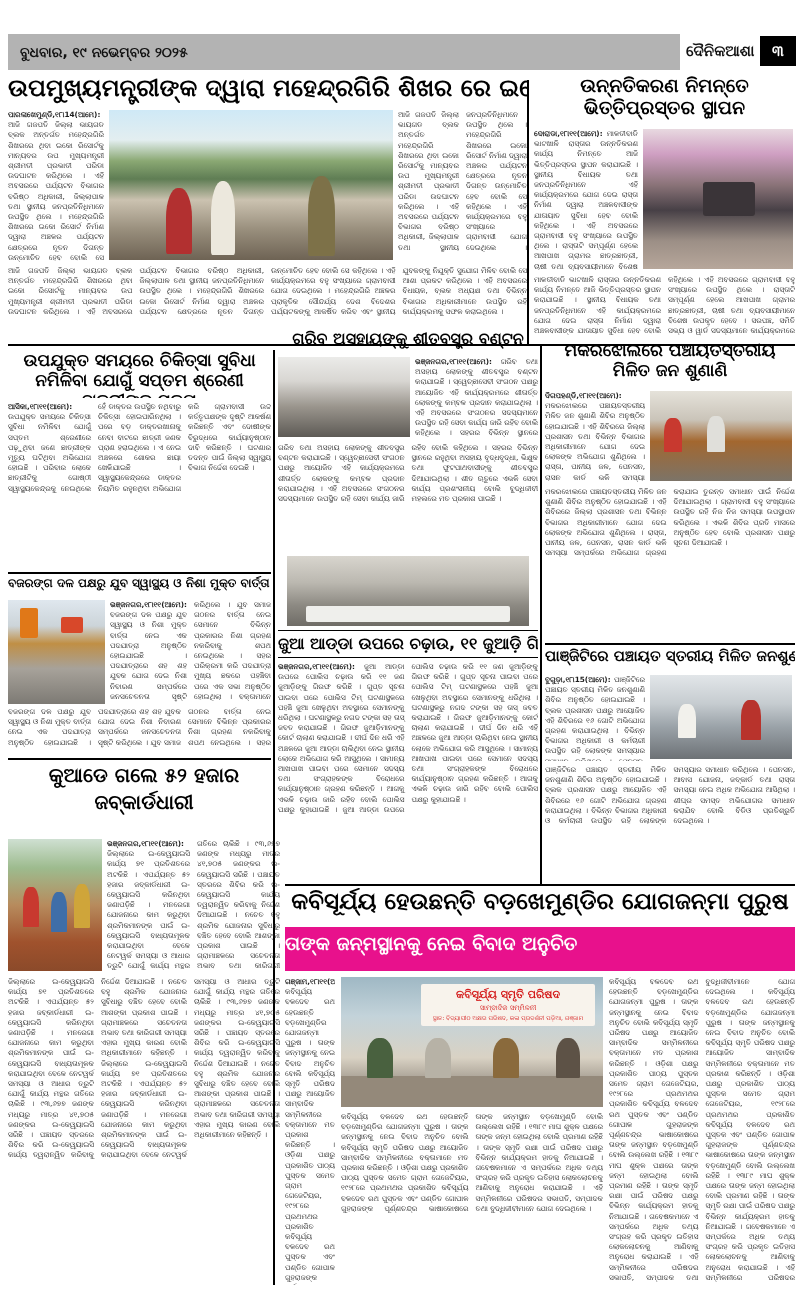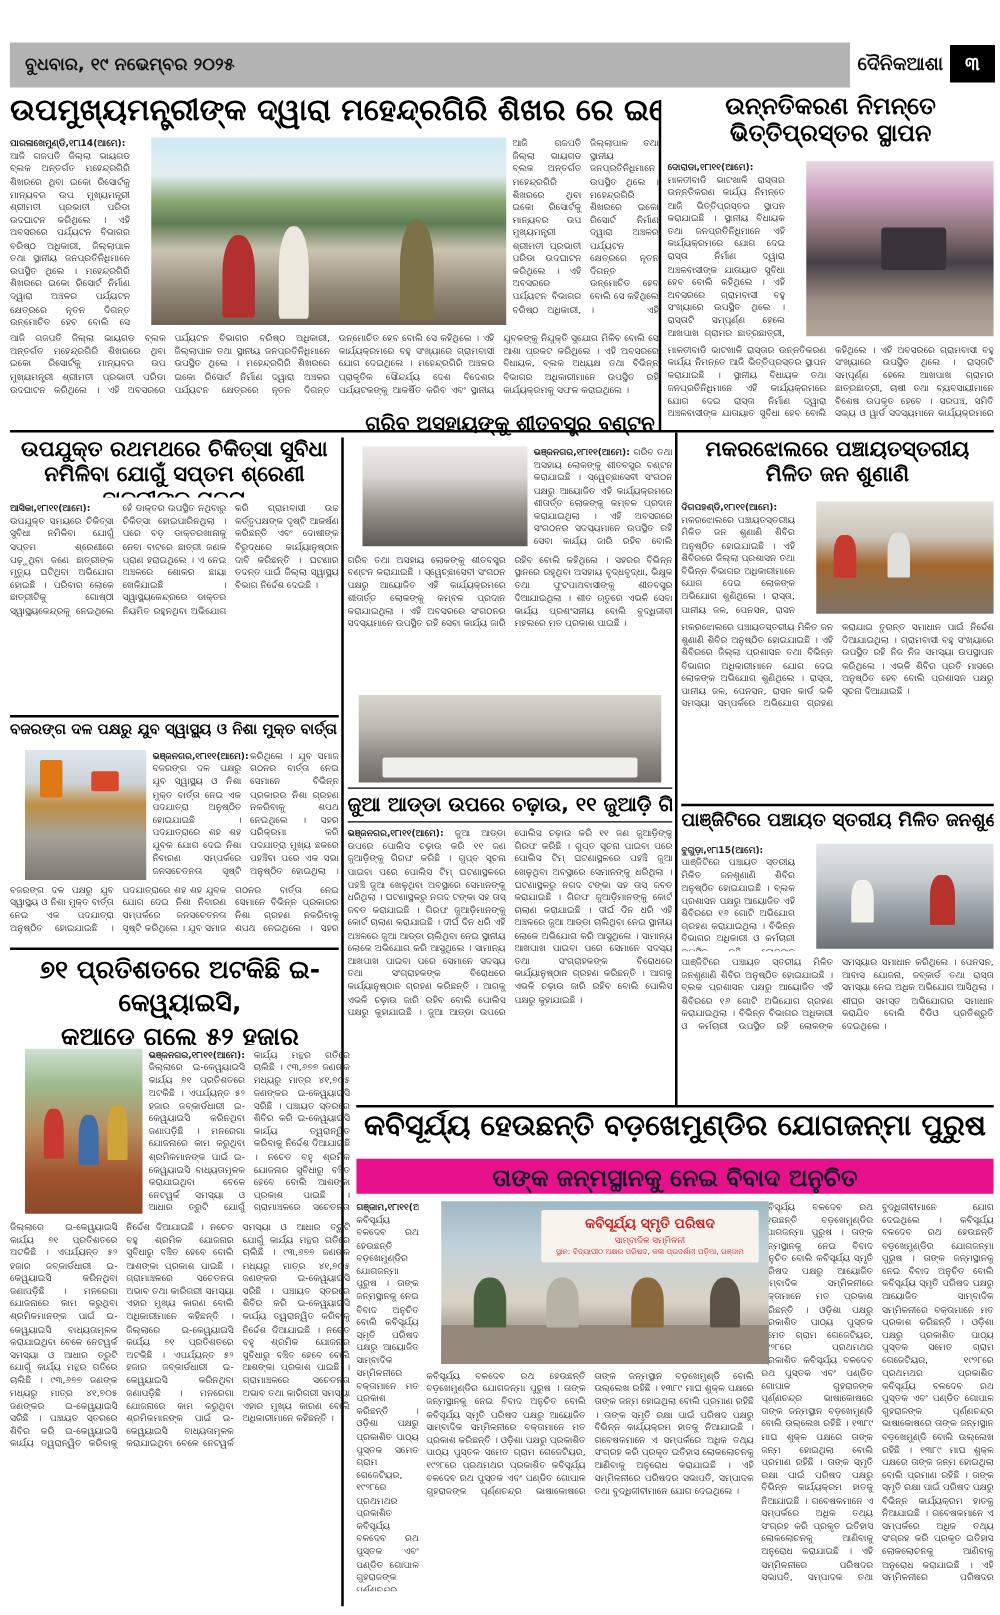--- a/index.html
+++ b/index.html
@@ -16,21 +16,21 @@
 
   
   .rule{position:absolute;background:#000;}
 
   
   .art{position:absolute;box-sizing:border-box;overflow:hidden;}
   .hl{font-weight:bold;color:#000;text-align:center;line-height:1.18;overflow:hidden;}
   .txt{font-size:7.3px;line-height:1.4;text-align:justify;color:#1c1c1c;overflow:hidden;}
   .txt p{margin:0;}
   .dl{font-weight:bold;}
-  .photo{position:relative;overflow:hidden;background:#cfcfcf;flex:none;margin-left:12px;}
+  .photo{position:relative;overflow:hidden;background:#cfcfcf;flex:none;}
   .cols2{column-count:2;column-gap:7px;}
   .cols3{column-count:3;column-gap:7px;}
   .cols4{column-count:4;column-gap:7px;}
 
   
   #artA{left:8px;top:74px;width:519px;height:270px;}
   #artA .hl{font-size:24px;white-space:nowrap;height:34px;}
   #artA .content{display:flex;gap:5px;height:152px;margin-top:2px;}
   #artA .colL{width:96px;height:152px;}
   #artA .photo{width:284px;height:150px;}
@@ -89,21 +89,21 @@
   #artD .colR{flex:1;height:82px;}
   #artD .mid{margin-top:4px;height:108px;}
   #artD .photo2{margin:5px auto 0;width:242px;height:70px;}
   #artD .hl2{font-size:16px;height:26px;margin-top:4px;white-space:nowrap;border-bottom:1px solid #000;border-top:1px solid #000;line-height:26px;}
   #artD .bottom{margin-top:4px;height:196px;}
   .ph-winter{background:linear-gradient(180deg,#ebebe9 0%,#d8d6d2 30%,#9a958d 62%,#5d5a55 100%);}
   .ph-gamble{background:linear-gradient(180deg,#d8d5ce 0%,#bbb8b0 38%,#8d8a83 70%,#6f6c66 100%);}
   .ph-gamble .f1{left:8%;bottom:6%;width:84%;height:22%;background:#efefec;border-radius:2px;}
 
   
-  #artE{left:545px;top:350px;width:250px;height:290px;}
+  #artE{left:545px;top:340px;width:250px;height:290px;}
   #artE .hl{font-size:17px;height:48px;}
   #artE .content{display:flex;gap:5px;height:92px;margin-top:3px;}
   #artE .colL{width:100px;height:92px;}
   #artE .photo{width:142px;height:90px;}
   #artE .bottom{margin-top:4px;height:138px;}
   .ph-makar{background:linear-gradient(180deg,#e5e2da 0%,#cac4b9 32%,#a3672f 56%,#7c7468 100%);}
   .ph-makar .f1{left:10%;top:30%;width:18px;height:34px;background:#c8392f;border-radius:40% 40% 4% 4%;}
   .ph-makar .f2{left:40%;top:28%;width:18px;height:36px;background:#e0dfda;border-radius:40% 40% 4% 4%;}
 
   
@@ -113,22 +113,22 @@
   #artF .colL{width:100px;height:86px;}
   #artF .photo{width:142px;height:84px;}
   #artF .bottom{margin-top:4px;height:112px;}
   .ph-panjiti{background:linear-gradient(180deg,#e2e6e9 0%,#c6ccd0 34%,#9aa2a8 62%,#6d7276 100%);}
   .ph-panjiti .f1{left:64%;top:30%;width:20px;height:40px;background:#b8332c;border-radius:40% 40% 4% 4%;}
   .ph-panjiti .f2{left:20%;top:34%;width:18px;height:34px;background:#f2f1ec;border-radius:40% 40% 4% 4%;}
 
   
   #artH{left:285px;top:888px;width:510px;height:397px;}
   #artH .hl{font-size:23px;height:34px;white-space:nowrap;}
-  #artH .banner{margin:5px 0 6px;height:28px;line-height:32px;background:#e8118c;color:#0f172a;
-                font-size:19px;font-weight:bold;text-align:center;overflow:hidden;white-space:nowrap;}
+  #artH .banner{margin:5px 0 6px;height:44px;line-height:32px;background:#e8118c;color:#ffffff;
+                font-size:19px;font-weight:bold;text-align:left;overflow:hidden;white-space:nowrap;}
   #artH .content{display:flex;gap:6px;height:312px;}
   #artH .colNarrow{width:50px;height:312px;}
   #artH .center{width:262px;display:flex;flex-direction:column;gap:5px;}
   #artH .photo{width:262px;height:130px;}
   #artH .underPhoto{flex:1;overflow:hidden;}
   #artH .colRight{flex:1;height:312px;}
   .ph-kabi{background:linear-gradient(180deg,#9fb8c4 0%,#c3d3da 30%,#d9d2c4 62%,#6b6258 100%);}
   .ph-kabi .table{position:absolute;left:0;right:0;bottom:0;height:24%;background:#94897a;}
   .ph-kabi .p1{left:10%;bottom:22%;width:26px;height:40px;background:#49613f;border-radius:45% 45% 4% 4%;position:absolute;}
   .ph-kabi .p2{left:32%;bottom:22%;width:26px;height:40px;background:#b7b2a6;border-radius:45% 45% 4% 4%;position:absolute;}
@@ -194,21 +194,21 @@
         <div class="fig f1"></div>
       </div>
     </div>
     <div class="txt bottom cols2">
       <p><span>ମାଳତୀବାଡି ଭାଟଖାଳି ରାସ୍ତାର ଉନ୍ନତିକରଣ କାର୍ଯ୍ୟ ନିମନ୍ତେ ଆଜି ଭିତ୍ତିପ୍ରସ୍ତର ସ୍ଥାପନ କରାଯାଇଛି । ସ୍ଥାନୀୟ ବିଧାୟକ ତଥା ଜନପ୍ରତିନିଧିମାନେ ଏହି କାର୍ଯ୍ୟକ୍ରମରେ ଯୋଗ ଦେଇ ରାସ୍ତା ନିର୍ମାଣ ଦ୍ୱାରା ଅଞ୍ଚଳବାସୀଙ୍କ ଯାତାୟାତ ସୁବିଧା ହେବ ବୋଲି କହିଥିଲେ । ଏହି ଅବସରରେ ଗ୍ରାମବାସୀ ବହୁ ସଂଖ୍ୟାରେ ଉପସ୍ଥିତ ଥିଲେ । ରାସ୍ତାଟି ସମ୍ପୂର୍ଣ୍ଣ ହେଲେ ଆଖପାଖ ଗ୍ରାମର ଛାତ୍ରଛାତ୍ରୀ, ଚାଷୀ ତଥା ବ୍ୟବସାୟୀମାନେ ବିଶେଷ ଉପକୃତ ହେବେ । ସରପଞ୍ଚ, ସମିତି ସଭ୍ୟ ଓ ୱାର୍ଡ ସଦସ୍ୟମାନେ କାର୍ଯ୍ୟକ୍ରମରେ ଉପସ୍ଥିତ ରହି ଶୀଘ୍ର କାମ ଆରମ୍ଭ କରିବାକୁ ଦାବି କରିଥିଲେ ।</span></p>
     </div>
   </div>
 
   <div class="art" id="artC">
     <div class="hl">
-      <div>ଉପଯୁକ୍ତ ରଥମଥରେ ଚିକିତ୍ସା ସୁବିଧା</div>
+      <div>ଉପଯୁକ୍ତ ସମୟରେ ଚିକିତ୍ସା ସୁବିଧା</div>
       <div>ନମିଳିବା ଯୋଗୁଁ ସପ୍ତମ ଶ୍ରେଣୀ ଛାତ୍ରୀଙ୍କ ମୃତ୍ୟୁ</div>
     </div>
     <div class="txt bodyblock cols3">
       <p><span class="dl">ଆସିକା,୧୮ା୧୧(ଆମେ):</span>
       <span>ଉପଯୁକ୍ତ ସମୟରେ ଚିକିତ୍ସା ସୁବିଧା ନମିଳିବା ଯୋଗୁଁ ସପ୍ତମ ଶ୍ରେଣୀରେ ପଢ଼ୁଥିବା ଜଣେ ଛାତ୍ରୀଙ୍କ ମୃତ୍ୟୁ ଘଟିଥିବା ଅଭିଯୋଗ ହୋଇଛି । ପରିବାର ଲୋକେ ଛାତ୍ରୀଟିକୁ ଗୋଷ୍ଠୀ ସ୍ୱାସ୍ଥ୍ୟକେନ୍ଦ୍ରକୁ ନେଇଥିଲେ ହେଁ ଡାକ୍ତର ଉପସ୍ଥିତ ନଥିବାରୁ ଚିକିତ୍ସା ହୋଇପାରିନଥିଲା । ପରେ ବଡ଼ ଡାକ୍ତରଖାନାକୁ ନେବା ବାଟରେ ଛାତ୍ରୀ ଜଣକ ପ୍ରାଣ ହରାଇଥିଲେ । ଏ ନେଇ ଅଞ୍ଚଳରେ ଶୋକର ଛାୟା ଖେଳିଯାଇଛି । ସ୍ୱାସ୍ଥ୍ୟକେନ୍ଦ୍ରରେ ଡାକ୍ତର ନିୟମିତ ରହୁନଥିବା ଅଭିଯୋଗ କରି ଗ୍ରାମବାସୀ ଉଚ୍ଚ କର୍ତ୍ତୃପକ୍ଷଙ୍କ ଦୃଷ୍ଟି ଆକର୍ଷଣ କରିଛନ୍ତି ଏବଂ ଦୋଷୀଙ୍କ ବିରୁଦ୍ଧରେ କାର୍ଯ୍ୟାନୁଷ୍ଠାନ ଦାବି କରିଛନ୍ତି । ଘଟଣାର ତଦନ୍ତ ପାଇଁ ଜିଲ୍ଲା ସ୍ୱାସ୍ଥ୍ୟ ବିଭାଗ ନିର୍ଦ୍ଦେଶ ଦେଇଛି ।</span></p>
     </div>
   </div>
 
   <div class="art" id="artBJ">
     <div class="hl">ବଜରଙ୍ଗ ଦଳ ପକ୍ଷରୁ ଯୁବ ସ୍ୱାସ୍ଥ୍ୟ ଓ ନିଶା ମୁକ୍ତ ବାର୍ତ୍ତା ନେଇ ପଦଯାତ୍ରା</div>
@@ -222,21 +222,20 @@
         <span>ବଜରଙ୍ଗ ଦଳ ପକ୍ଷରୁ ଯୁବ ସ୍ୱାସ୍ଥ୍ୟ ଓ ନିଶା ମୁକ୍ତ ବାର୍ତ୍ତା ନେଇ ଏକ ପଦଯାତ୍ରା ଅନୁଷ୍ଠିତ ହୋଇଯାଇଛି । ପଦଯାତ୍ରାରେ ଶହ ଶହ ଯୁବକ ଯୋଗ ଦେଇ ନିଶା ନିବାରଣ ସମ୍ପର୍କରେ ଜନସଚେତନତା ସୃଷ୍ଟି କରିଥିଲେ । ଯୁବ ସମାଜ ଗଠନର ବାର୍ତ୍ତା ନେଇ ସେମାନେ ବିଭିନ୍ନ ପ୍ରକାରର ନିଶା ଗ୍ରହଣ ନକରିବାକୁ ଶପଥ ନେଇଥିଲେ । ସହର ପରିକ୍ରମା କରି ପଦଯାତ୍ରା ମୁଖ୍ୟ ଛକରେ ପହଞ୍ଚିବା ପରେ ଏକ ସଭା ଅନୁଷ୍ଠିତ ହୋଇଥିଲା । ବକ୍ତାମାନେ ଯୁବପିଢ଼ିଙ୍କୁ ନିଶାଠାରୁ ଦୂରରେ ରହି ସୁସ୍ଥ ଜୀବନଯାପନ କରିବାକୁ ଆହ୍ୱାନ ଦେଇଥିଲେ ।</span></p>
       </div>
     </div>
     <div class="txt bottom cols3">
       <p><span>ବଜରଙ୍ଗ ଦଳ ପକ୍ଷରୁ ଯୁବ ସ୍ୱାସ୍ଥ୍ୟ ଓ ନିଶା ମୁକ୍ତ ବାର୍ତ୍ତା ନେଇ ଏକ ପଦଯାତ୍ରା ଅନୁଷ୍ଠିତ ହୋଇଯାଇଛି । ପଦଯାତ୍ରାରେ ଶହ ଶହ ଯୁବକ ଯୋଗ ଦେଇ ନିଶା ନିବାରଣ ସମ୍ପର୍କରେ ଜନସଚେତନତା ସୃଷ୍ଟି କରିଥିଲେ । ଯୁବ ସମାଜ ଗଠନର ବାର୍ତ୍ତା ନେଇ ସେମାନେ ବିଭିନ୍ନ ପ୍ରକାରର ନିଶା ଗ୍ରହଣ ନକରିବାକୁ ଶପଥ ନେଇଥିଲେ । ସହର ପରିକ୍ରମା କରି ପଦଯାତ୍ରା ମୁଖ୍ୟ ଛକରେ ପହଞ୍ଚିବା ପରେ ଏକ ସଭା ଅନୁଷ୍ଠିତ ହୋଇଥିଲା । ବକ୍ତାମାନେ ଯୁବପିଢ଼ିଙ୍କୁ ନିଶାଠାରୁ ଦୂରରେ ରହି ସୁସ୍ଥ ଜୀବନଯାପନ କରିବାକୁ ଆହ୍ୱାନ ଦେଇଥିଲେ ।</span></p>
     </div>
   </div>
 
   <div class="art" id="artG">
     <div class="hl">
-      <div>୭୧ ପ୍ରତିଶତରେ ଅଟକିଛି ଇ-କେୱ୍ୟାଇସି,</div>
       <div>କୁଆଡେ ଗଲେ ୫୨ ହଜାର ଜବ୍‌କାର୍ଡଧାରୀ</div>
     </div>
     <div class="content">
       <div class="photo ph-ekyc" title="Rural women standing in a queue outdoors on red soil">
         <div class="fig f1"></div>
         <div class="fig f2"></div>
         <div class="fig f3"></div>
       </div>
       <div class="txt colR cols2">
         <p><span class="dl">ଭଞ୍ଜନଗର,୧୮ା୧୧(ଆମେ):</span>

